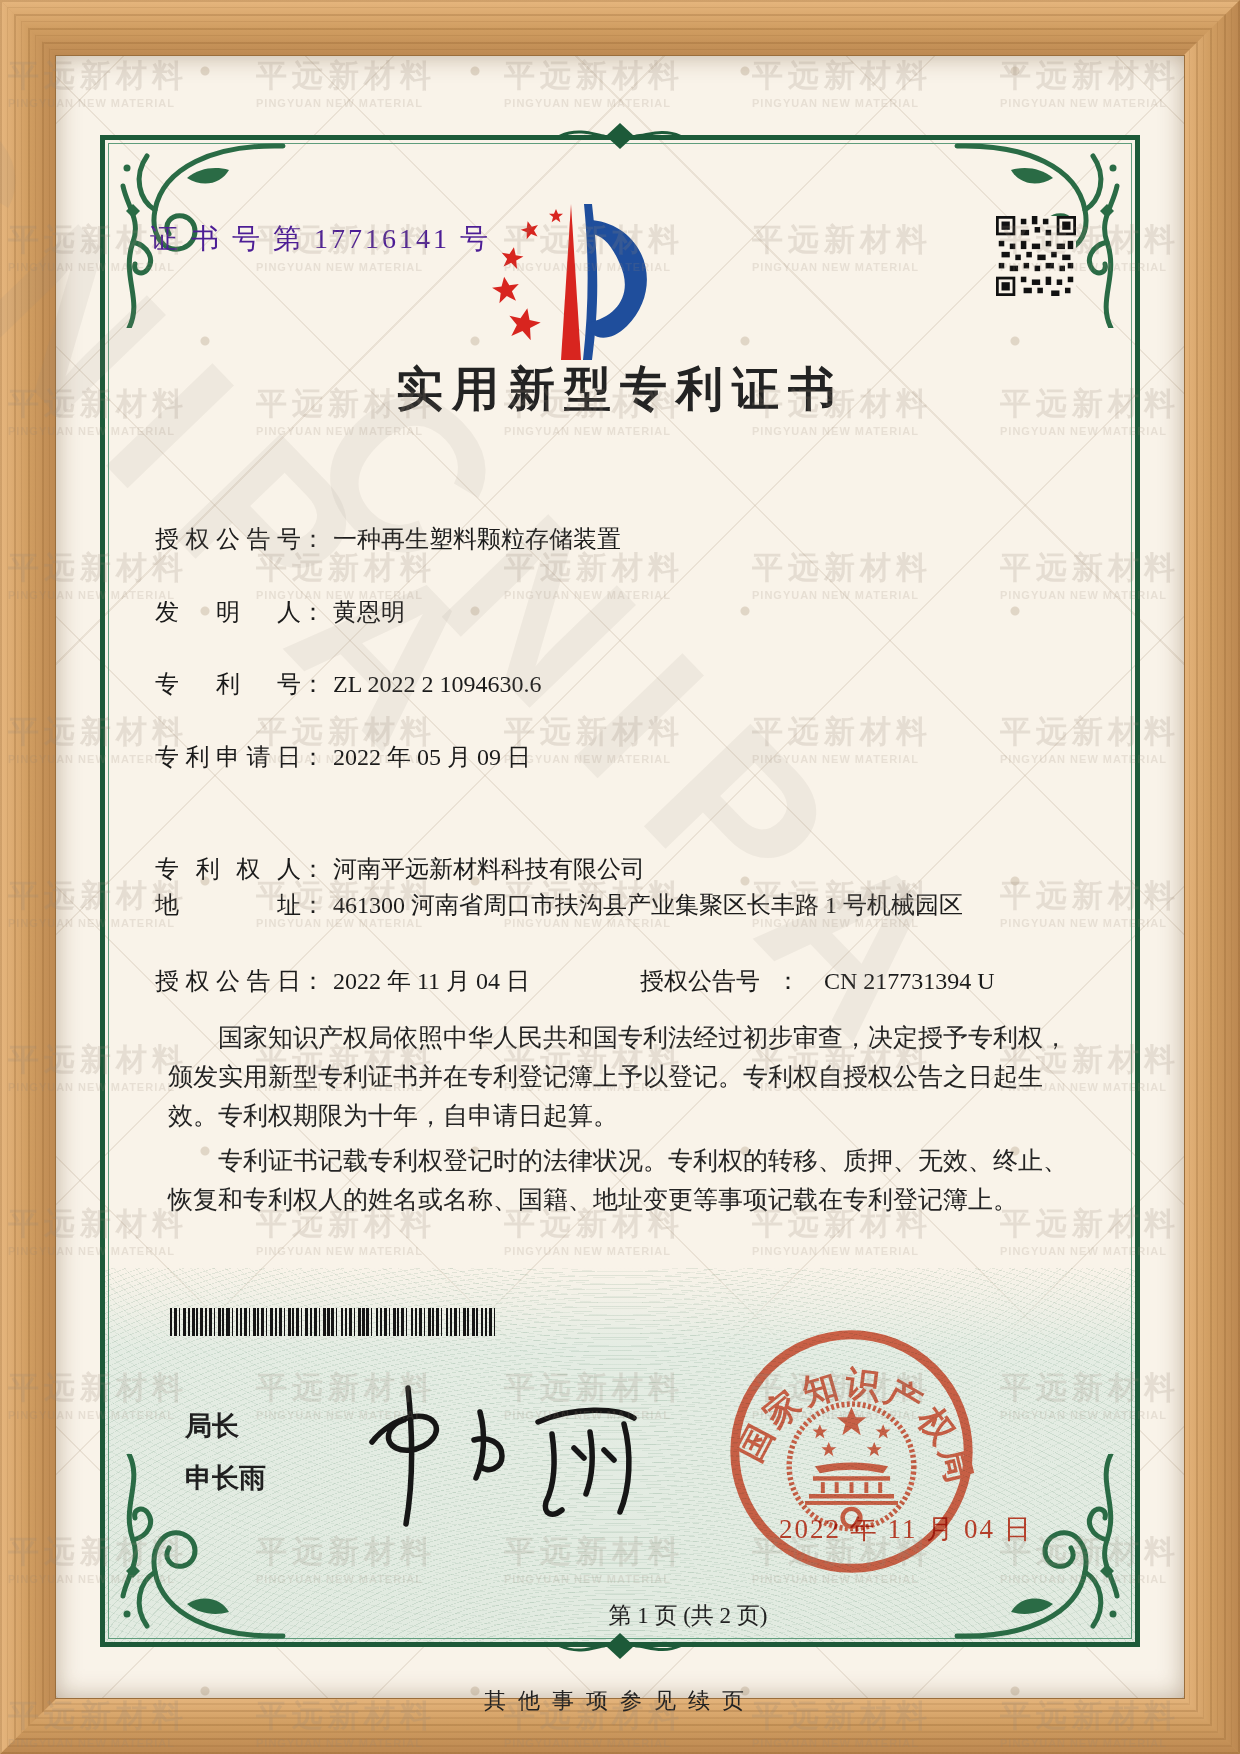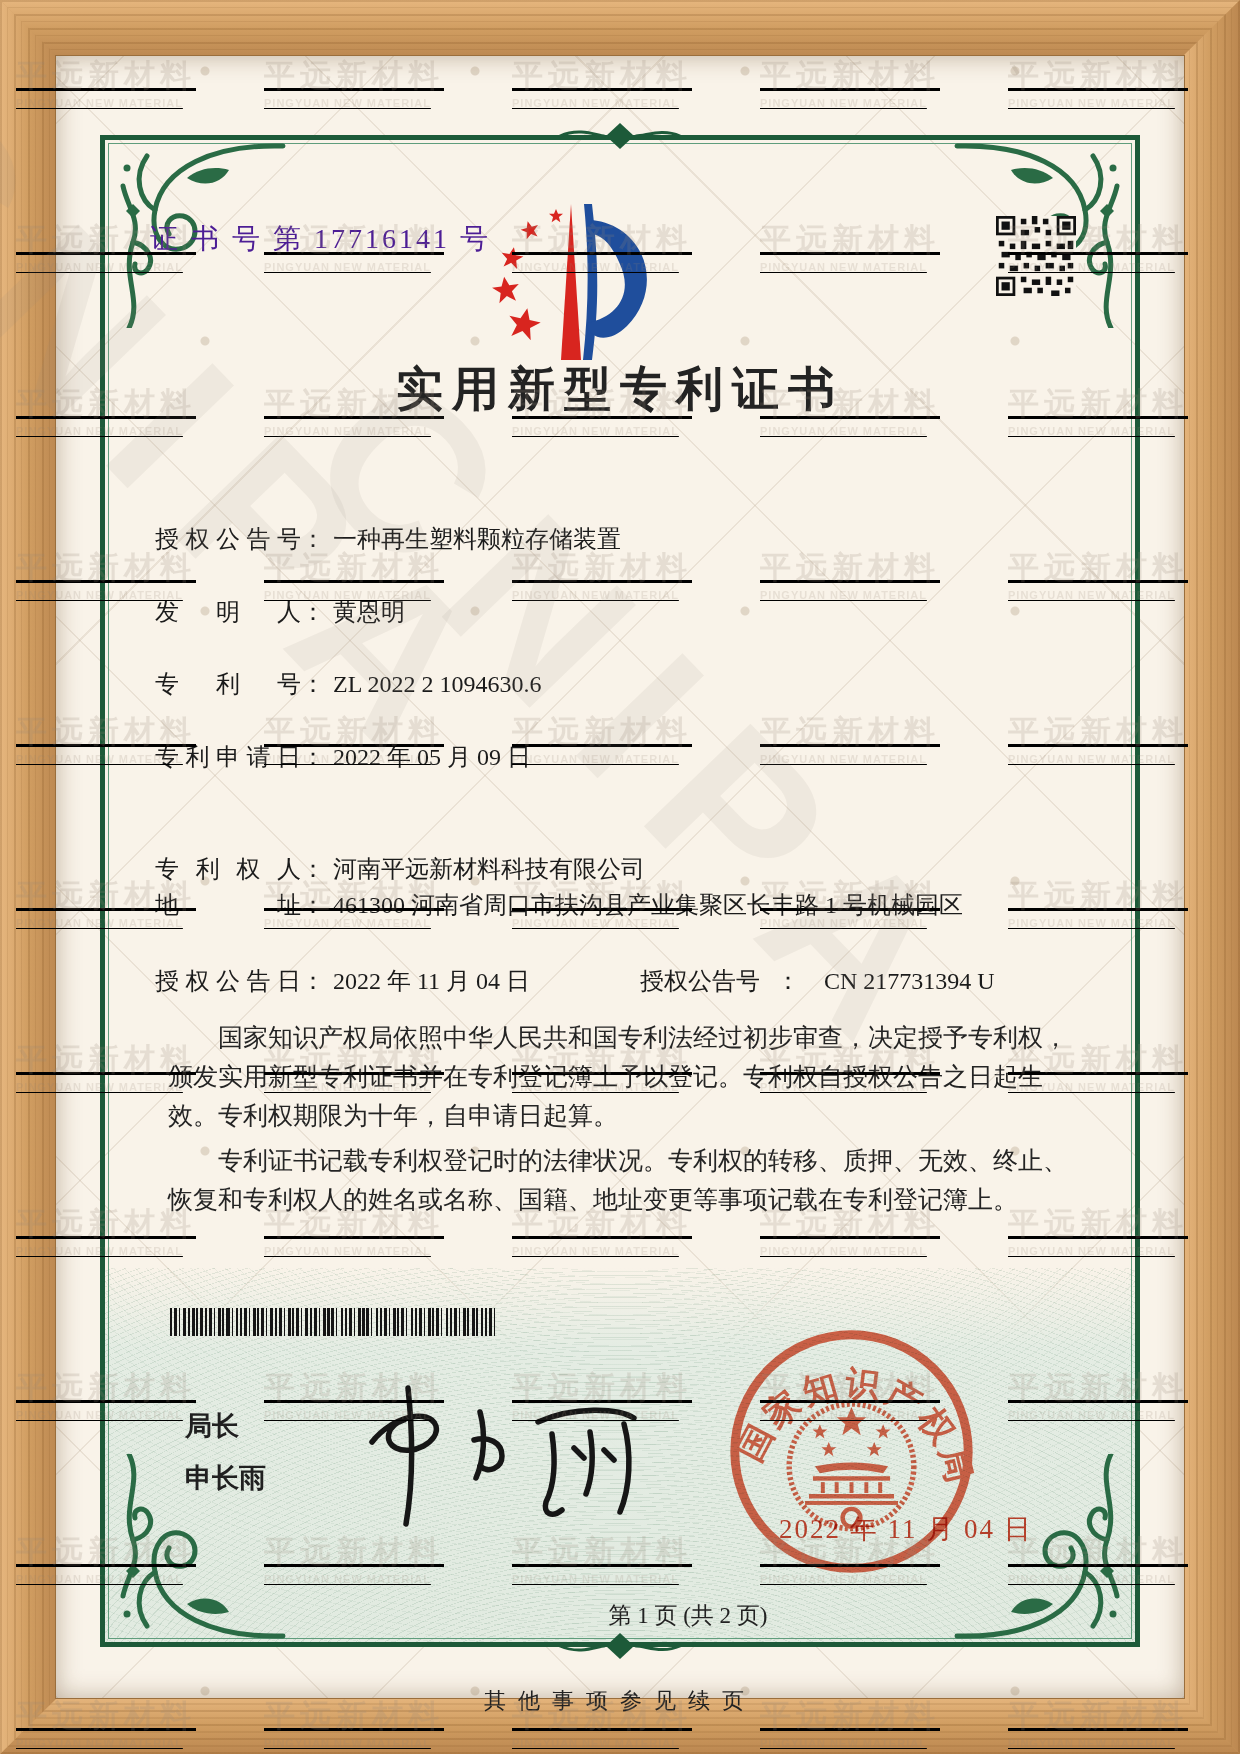--- a/index.html
+++ b/index.html
@@ -75,21 +75,21 @@
   .signer{position:absolute;left:185px;z-index:5;font-family:"Liberation Sans",sans-serif;font-weight:600;font-size:27px;color:#202020;}
   .signer-title{top:1408px;} .signer-name{top:1460px;}
   .signature{position:absolute;left:352px;top:1382px;z-index:5;}
   .seal{position:absolute;left:716px;top:1316px;z-index:6;mix-blend-mode:multiply;opacity:.93;}
   .seal-date{position:absolute;left:779px;top:1511px;z-index:7;font-size:27px;letter-spacing:2px;color:#cf4530;mix-blend-mode:multiply;}
   .page-footer{position:absolute;left:100px;top:1600px;width:1176px;z-index:5;text-align:center;font-size:23px;color:#222;}
   .cont-note{position:absolute;left:0;top:1686px;width:1240px;z-index:5;text-align:center;font-size:22px;letter-spacing:12px;color:#222;}
 
   
   .wm-layer{position:absolute;inset:0;z-index:9;display:flex;flex-wrap:wrap;align-content:flex-start;pointer-events:none;}
-  .wm{width:248px;height:164px;display:flex;flex-direction:column;justify-content:center;padding-left:16px;box-sizing:border-box;text-decoration:underline;}
+  .wm{width:248px;height:164px;display:flex;flex-direction:column;justify-content:center;padding-left:8px;box-sizing:border-box;}
   .wm-cn{font-family:"Liberation Sans",sans-serif;font-weight:bold;font-size:31px;letter-spacing:5px;color:rgba(150,135,118,.20);}
   .wm-en{font-family:"Liberation Sans",sans-serif;font-weight:bold;font-size:11px;letter-spacing:1px;color:rgba(150,135,118,.18);}
   .wm-diag{position:absolute;z-index:9;pointer-events:none;font-family:"Liberation Sans",sans-serif;
     font-weight:bold;font-size:215px;letter-spacing:38px;color:rgba(150,140,124,.10);white-space:nowrap;transform-origin:left top;}
   .diag1{left:-30px;top:40px;transform:rotate(46deg);}
   .diag2{left:440px;top:330px;transform:rotate(46deg);}
 </style>
 </head>
 <body>
 

